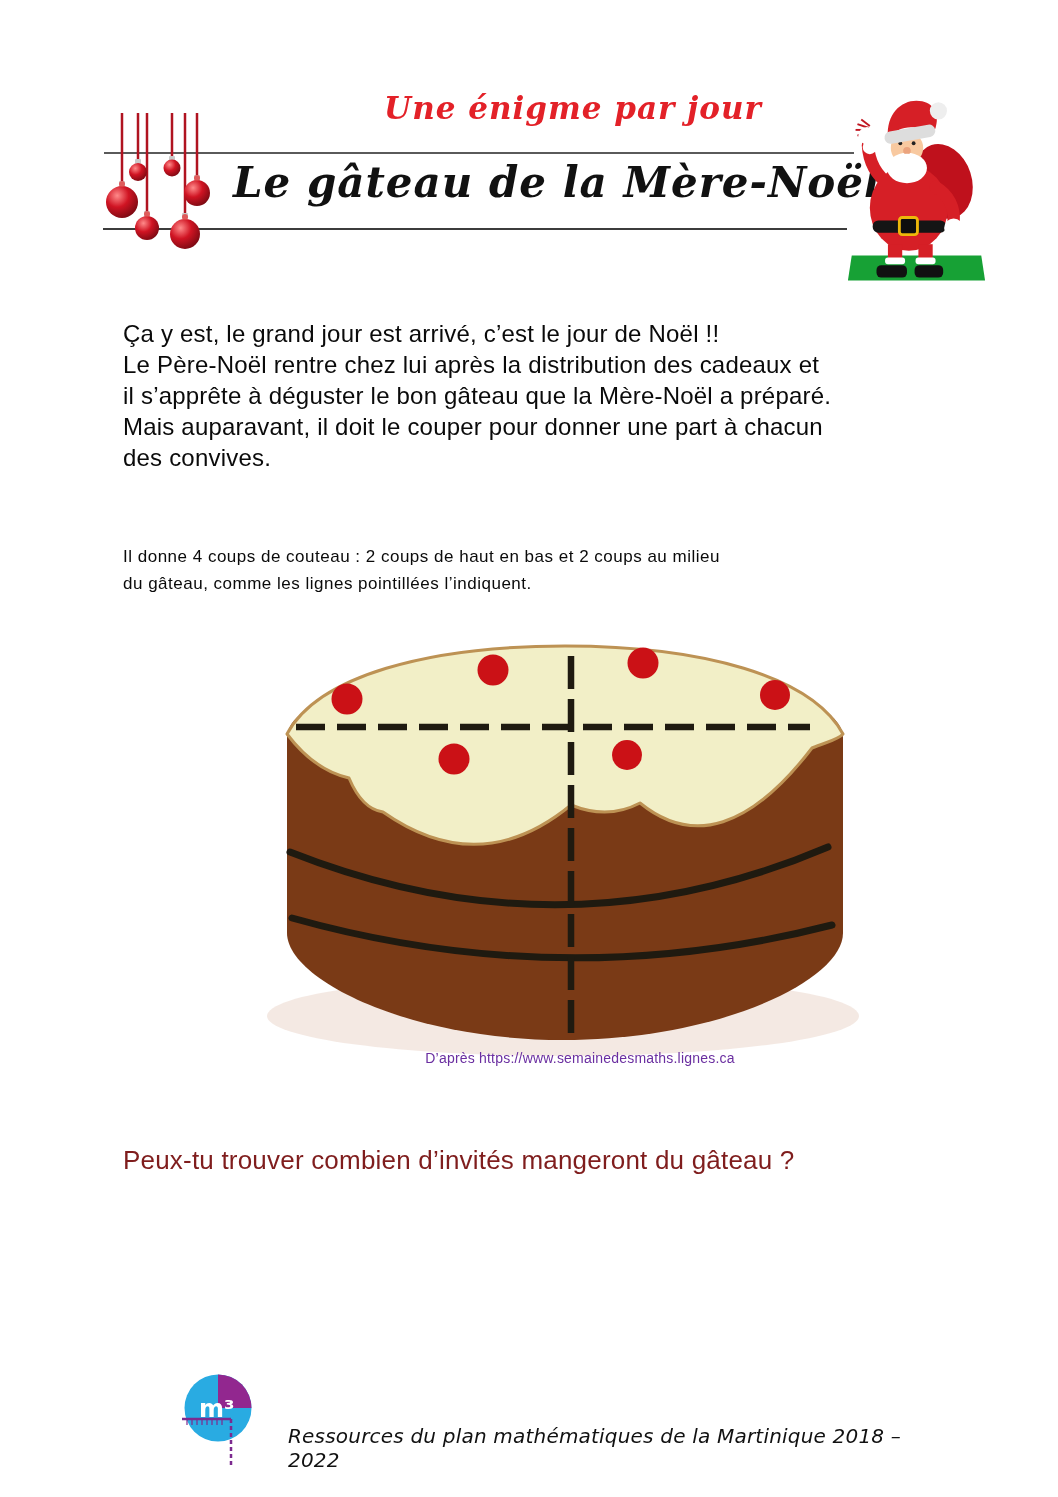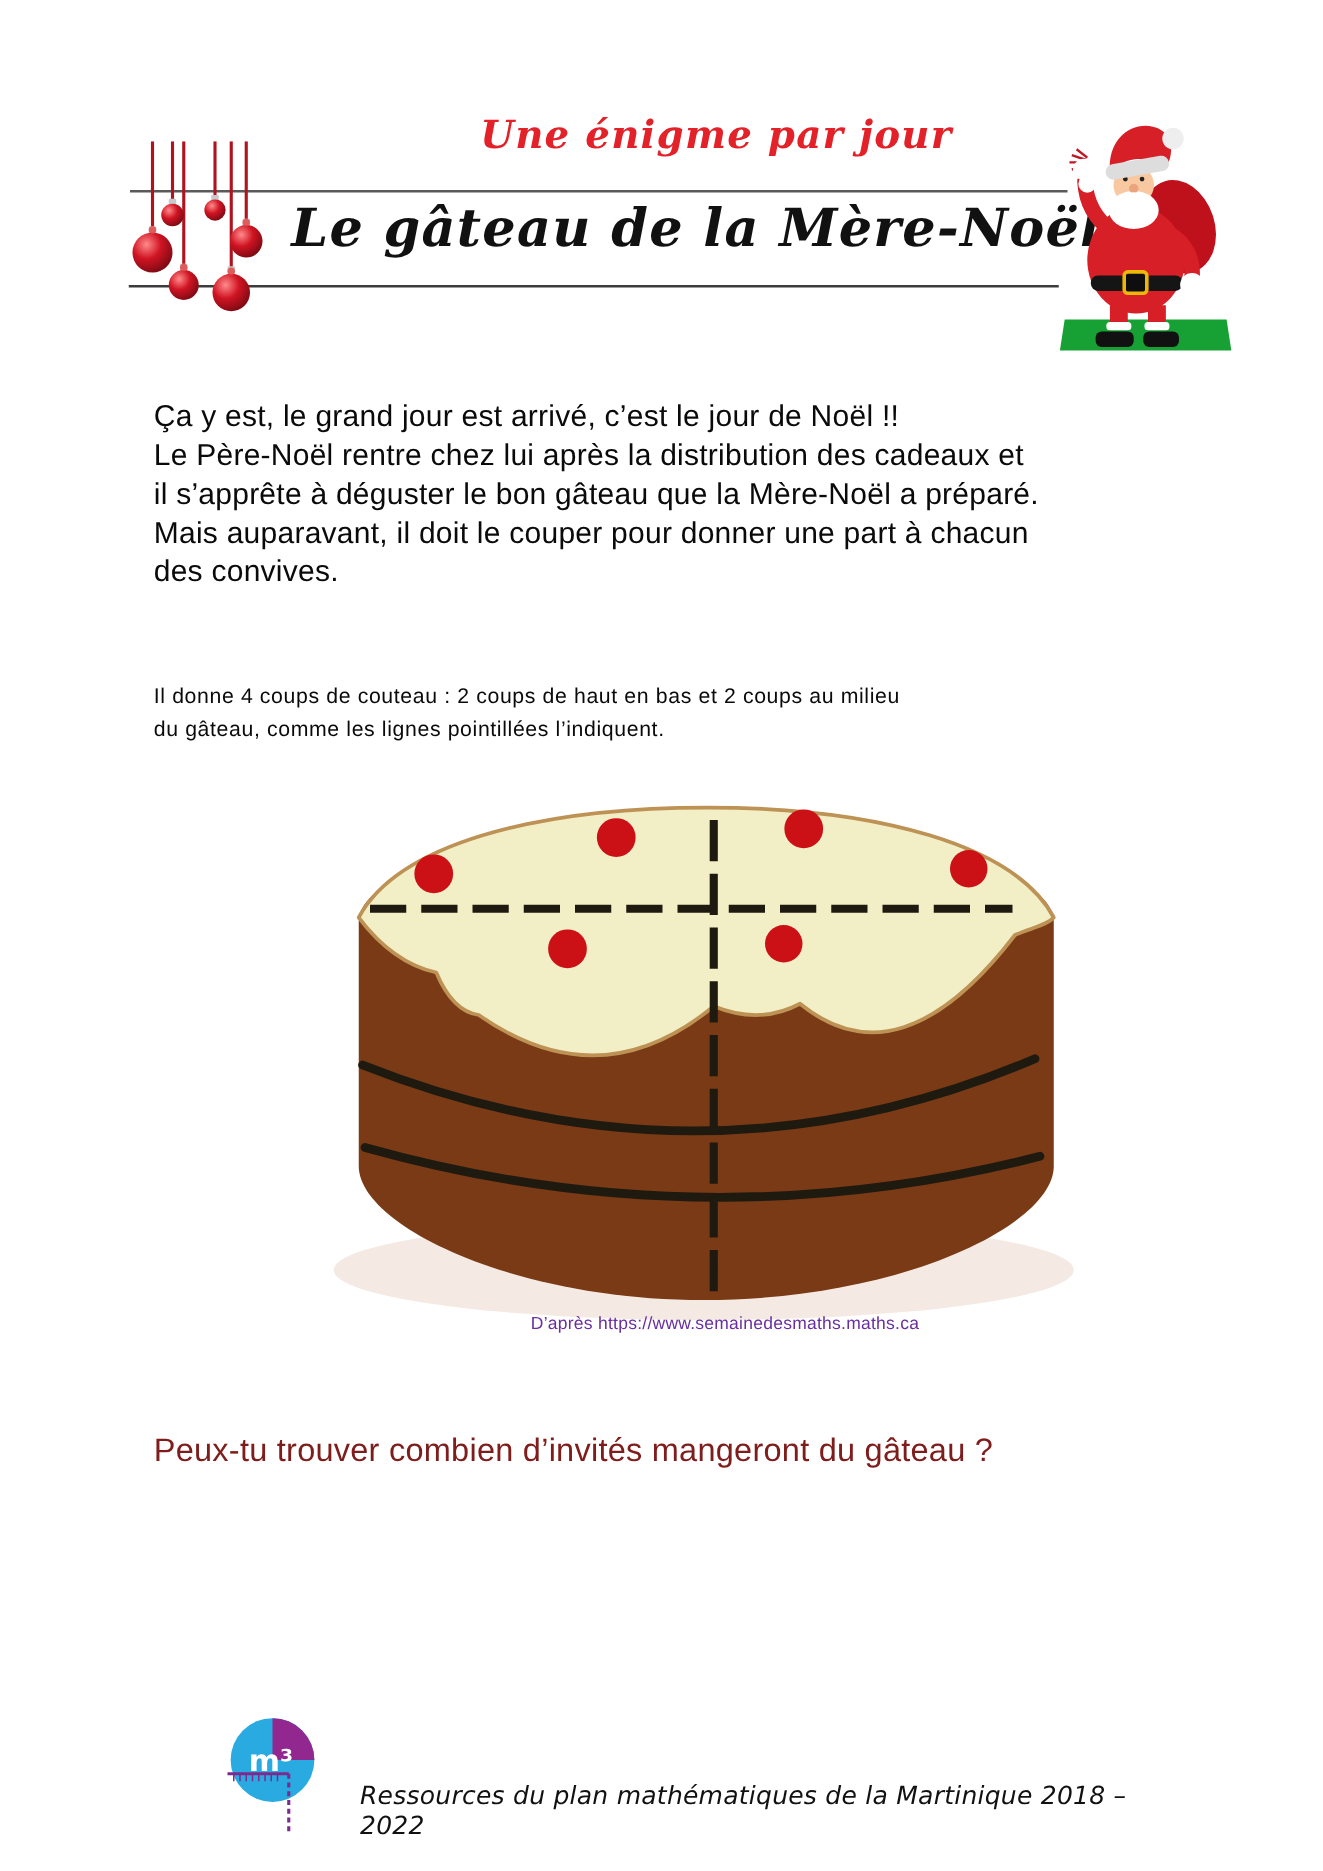--- a/index.html
+++ b/index.html
@@ -169,21 +169,21 @@
     <g>
       <circle cx="97" cy="71" r="15.5" fill="#cb1116"></circle>
       <circle cx="243" cy="42" r="15.5" fill="#cb1116"></circle>
       <circle cx="393" cy="35" r="15.5" fill="#cb1116"></circle>
       <circle cx="525" cy="67" r="15" fill="#cb1116"></circle>
       <circle cx="204" cy="131" r="15.5" fill="#cb1116"></circle>
       <circle cx="377" cy="127" r="15" fill="#cb1116"></circle>
     </g>
   </svg>
 
-  <div class="credit">D’après https://www.semainedesmaths.maths.ca</div>
+  <div class="credit">D’après https://www.semainedesmaths.lignes.ca</div>
 
   <div class="question">Peux-tu trouver combien d’invités mangeront du gâteau ?</div>
 
   <svg class="logo" width="85" height="100" viewBox="0 0 85 100">
     <circle cx="40" cy="36" r="33.5" fill="#29abe2"></circle>
     <path d="M40,36 L40,2.5 A33.5,33.5 0 0 1 73.5,36 Z" fill="#92278f"></path>
     <text x="21" y="45" font-family="DejaVu Sans, sans-serif" font-weight="bold" font-size="24" fill="#ffffff">m³</text>
     <g stroke="#7c2a8f">
       <line x1="4" y1="47" x2="53" y2="47" stroke-width="2.5"></line>
       <line x1="53" y1="47" x2="53" y2="95" stroke-width="2.5" stroke-dasharray="4 3"></line>

